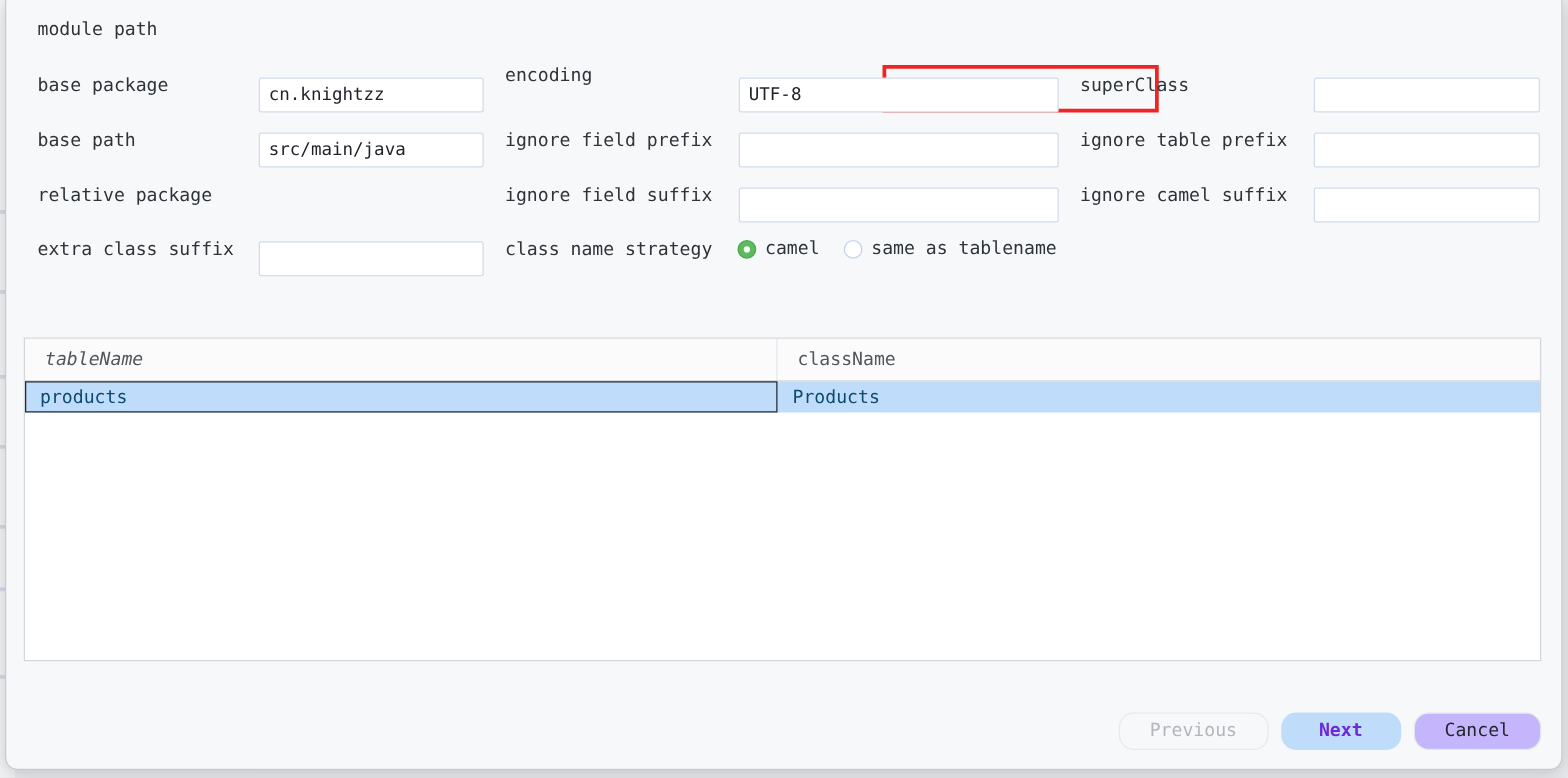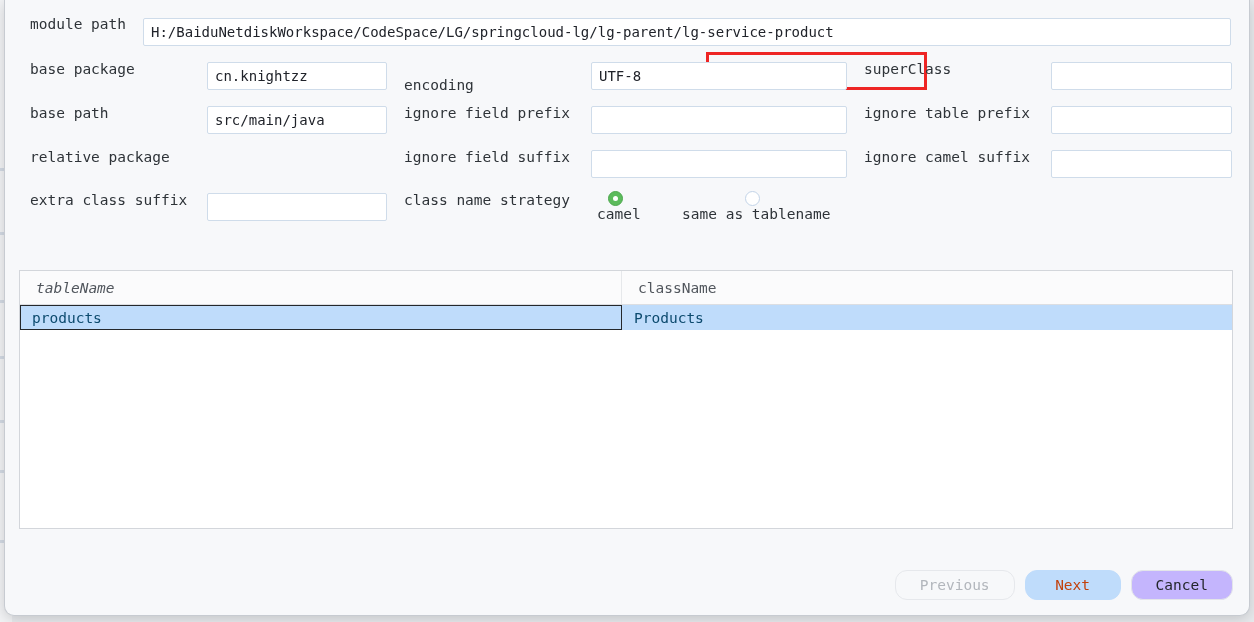--- a/index.html
+++ b/index.html
@@ -148,21 +148,20 @@
     pointer-events: none;
   }
 
   
   .radio-wrap {
     position: absolute;
     display: flex;
     align-items: center;
     cursor: pointer;
     user-select: none;
-    flex-direction: column;
   }
   .radio {
     width: 15px; height: 15px;
     border-radius: 50%;
     box-sizing: border-box;
     display: inline-block;
     position: relative;
     flex: none;
   }
   .radio.on {
@@ -266,22 +265,22 @@
   }
   .btn.disabled {
     background: #f7f8fa;
     border-color: #e6e8ec;
     color: #b2b6bc;
     cursor: default;
   }
   .btn.primary {
     background: #bfdcfb;
     border-color: #bfdcfb;
-    color: #c2410c;
-    font-weight: normal;
+    color: #6d28d9;
+    font-weight: bold;
   }
   .btn.normal {
     background: #c4b5fd;
     border-color: #e3e5e9;
     color: #23262b;
   }
 </style>
 </head>
 <body>
 
@@ -296,27 +295,26 @@
     <div class="flick" style="top:540px"></div>
   </div>
 </div>
 
 <div class="dialog">
 
 
   <div class="form">
 
     <div class="lbl" style="left:25px; top:16px;">module path</div>
-    <input class="fld" style="left: 138px; top: 18px; width: 1088px;" value="H:/BaiduNetdiskWorkspace/CodeSpace/LG/springcloud-lg/lg-parent/lg-service-product">
     <div class="highlight-box"></div>
 
     <div class="lbl" style="left:25px; top:61px;">base package</div>
     <input class="fld" style="left: 202px; top: 62px; width: 180px;" value="cn.knightzz">
 
-    <div class="lbl" style="left:399px; top:77px;">encoding</div>
+    <div class="lbl" style="left:399px; top:53px;">encoding</div>
     <input class="fld" style="left: 586px; top: 62px; width: 256px;" value="UTF-8">
 
     <div class="lbl" style="left:859px; top:61px;">superClass</div>
     <input class="fld" style="left: 1046px; top: 62px; width: 181px;" value="">
 
     <div class="lbl" style="left:25px; top:105px;">base path</div>
     <input class="fld" style="left: 202px; top: 106px; width: 180px;" value="src/main/java">
 
     <div class="lbl" style="left:399px; top:105px;">ignore field prefix</div>
     <input class="fld" style="left: 586px; top: 106px; width: 256px;" value="">

